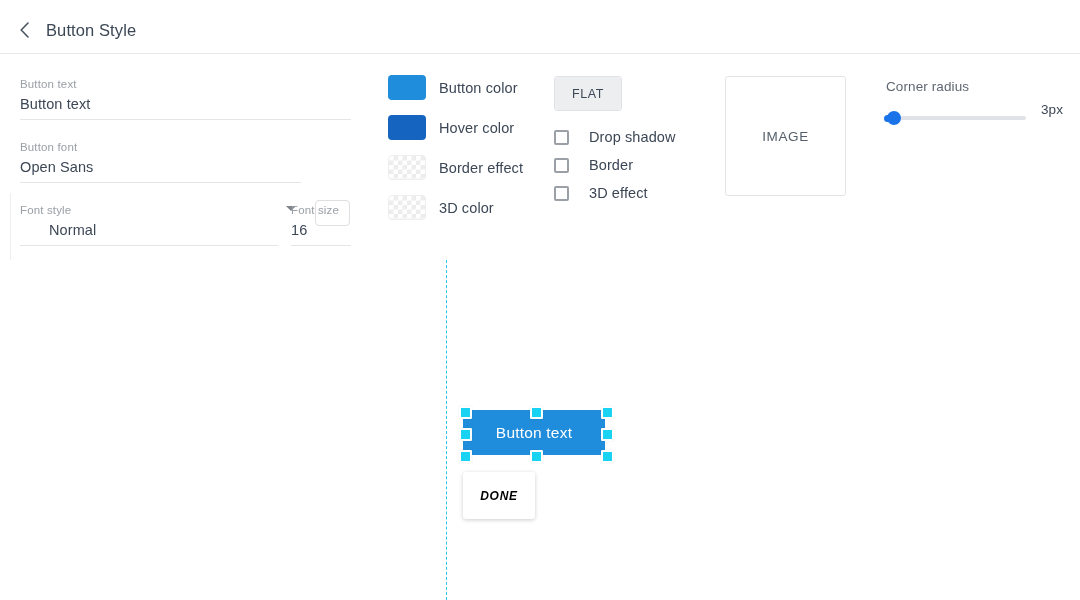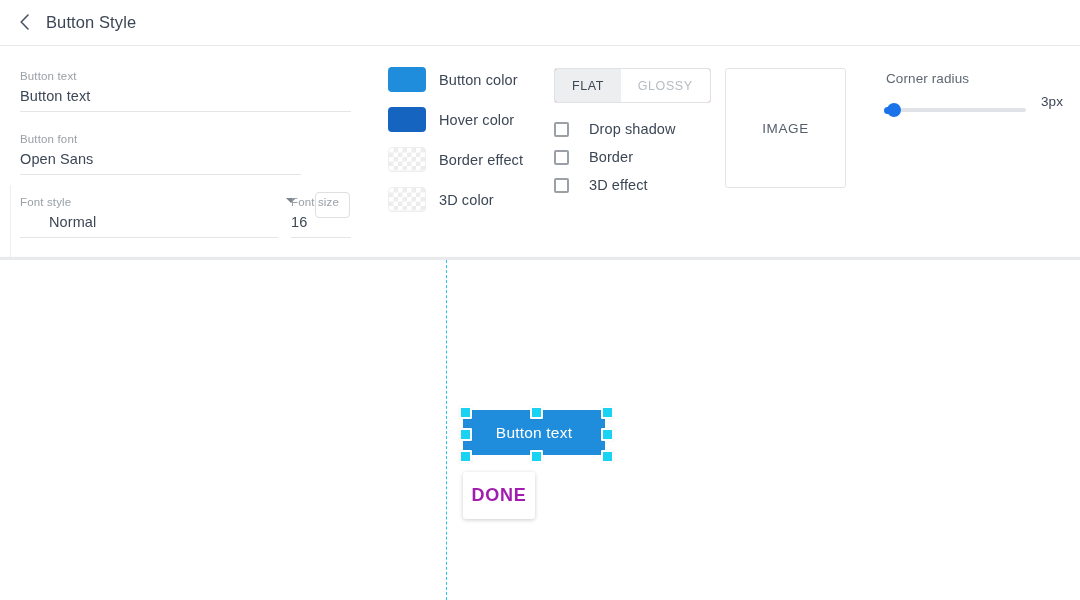--- a/index.html
+++ b/index.html
@@ -17,21 +17,21 @@
   }
   #app {
     position: relative;
     width: 1080px;
     height: 600px;
   }
 
   
   .editor-panel {
     position: absolute;
-    left: 0; top: 0;
+    left: 0; top: 8px;
     width: 876px;
     height: 258px;
     background: #ffffff;
     box-sizing: border-box;
   }
 
   
   .panel-header {
     position: absolute;
     left: 0; top: 0;
@@ -332,24 +332,25 @@
     width: 72px; height: 47px;
     background: #ffffff;
     border-radius: 3px;
     box-shadow: 0 1px 4px rgba(0,0,0,.20);
     display: flex;
     align-items: center;
     justify-content: center;
     cursor: pointer;
   }
   .done-label {
-    font-size: 18px;
-    color: #a21caf;
+    font-size: 12px;
+    color: #000000;
     letter-spacing: .7px;
     font-weight: bold;
+    font-style: italic;
   }
 </style>
 </head>
 <body>
 
 <div id="app">
 
   <div class="editor-panel">
 
     <div class="panel-header">
@@ -401,21 +402,20 @@
       </div>
       <div class="swatch-row" style="top:142px">
         <span class="swatch checker"></span>
         <span class="swatch-label">3D color</span>
       </div>
     </div>
 
     <div class="col-style">
       <div class="segmented">
         <div class="seg active">FLAT</div>
-        <div class="seg inactive">GLOSSY</div>
       </div>
 
       <div class="checkbox-row" style="top:76px">
         <span class="cbox"></span>
         <span class="cbox-label">Drop shadow</span>
       </div>
       <div class="checkbox-row" style="top:104px">
         <span class="cbox"></span>
         <span class="cbox-label">Border</span>
       </div>

